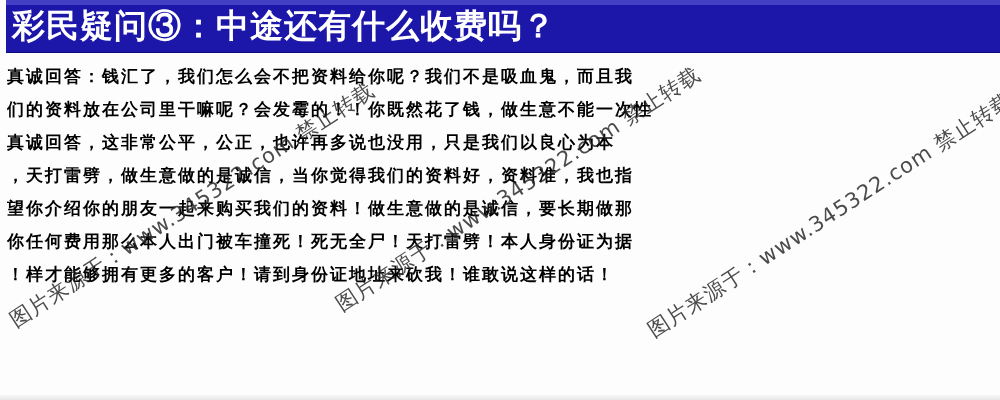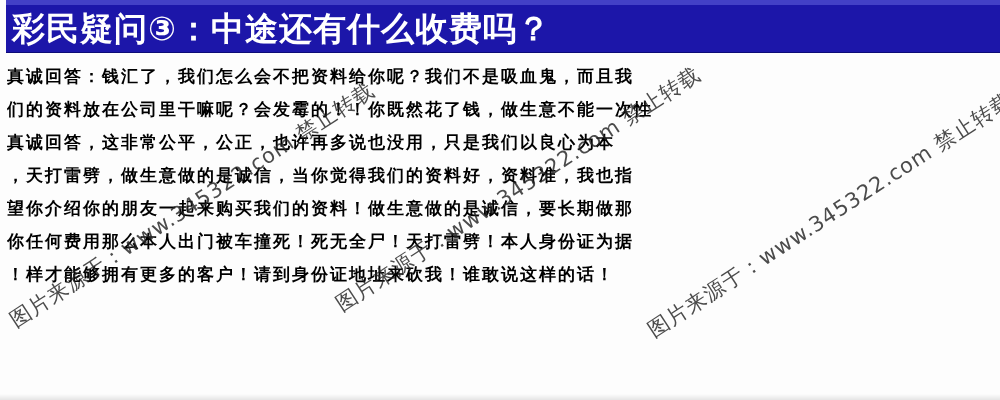--- a/index.html
+++ b/index.html
@@ -14,20 +14,21 @@
     overflow:hidden;
   }
   
   .header{
     position:absolute;
     left:6px;right:0;top:0;
     height:47px;
     background:#1c16a9;
     border-top:5px solid #4340c6;
     border-bottom:1px solid #0d0b77;
+    font-family:Liberation Mono, monospace;
   }
   .header-title{
     color:#ffffff;
     font-weight:bold;
     font-size:33px;
     letter-spacing:1px;
     line-height:47px;
     padding-left:6px;
     white-space:nowrap;
   }

